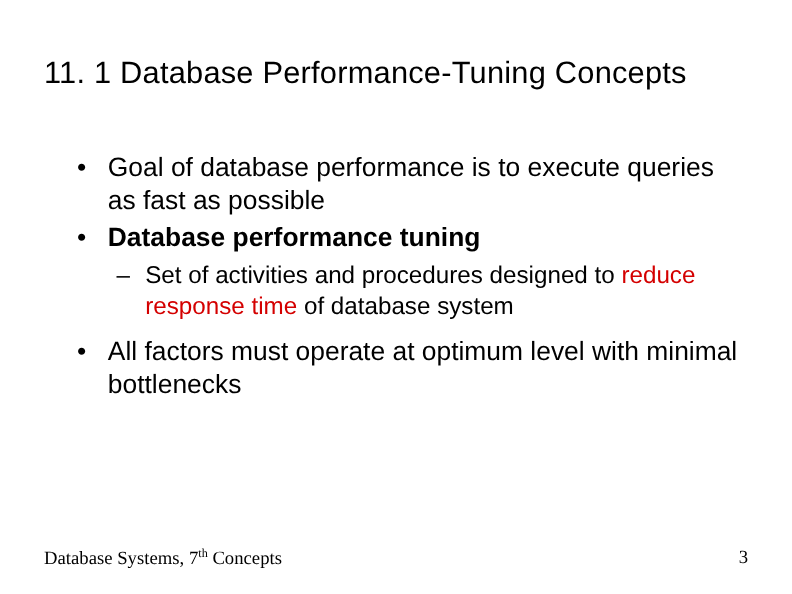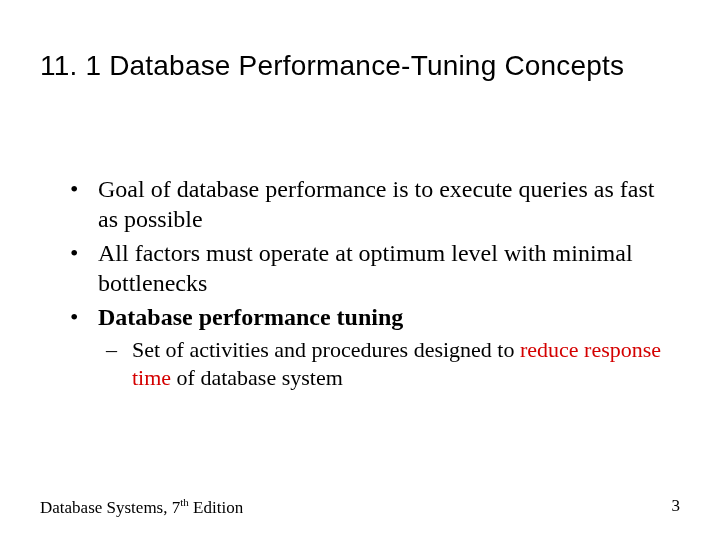--- a/index.html
+++ b/index.html
@@ -8,26 +8,25 @@
     height: 540px;
     background: #fff;
     font-family: Arial, Helvetica, sans-serif;
     color: #000;
     position: relative;
     padding: 50px 40px 30px 40px;
   }
   .title {
     font-size: 28px;
     font-weight: normal;
-    margin-bottom: 92px;
+    margin-bottom: 56px;
     letter-spacing: 0.2px;
   }
   .content {
     padding-left: 30px;
-    font-family: Liberation Serif, serif;
   }
   ul.level1 {
     list-style: none;
     font-size: 24px;
     line-height: 1.25;
   }
   ul.level1 > li {
     position: relative;
     padding-left: 28px;
     margin-bottom: 4px;
@@ -70,30 +69,30 @@
   sup { font-size: 0.65em; vertical-align: super; }
 </style>
 </head>
 <body>
 
 <div class="title">11. 1 Database Performance-Tuning Concepts</div>
 
 <div class="content">
   <ul class="level1">
     <li>Goal of database performance is to execute queries as fast as possible</li>
-    <li>All factors must operate at optimum level with minimal bottlenecks</li>
     <li>
       <span class="bold">Database performance tuning</span>
       <ul class="level2">
         <li>
           <span>Set of activities and procedures designed to </span><span class="red">reduce response time</span><span> of database system</span>
         </li>
       </ul>
     </li>
+    <li>All factors must operate at optimum level with minimal bottlenecks</li>
   </ul>
 </div>
 
 <div class="footer">
   <span class="footer-left">
-    <span>Database Systems, 7</span><sup>th</sup><span> Edition</span>
+    <span>Database Systems, 7</span><sup>th</sup><span> Concepts</span>
   </span>
   <span class="footer-right">3</span>
 </div>
 
 </body></html>

